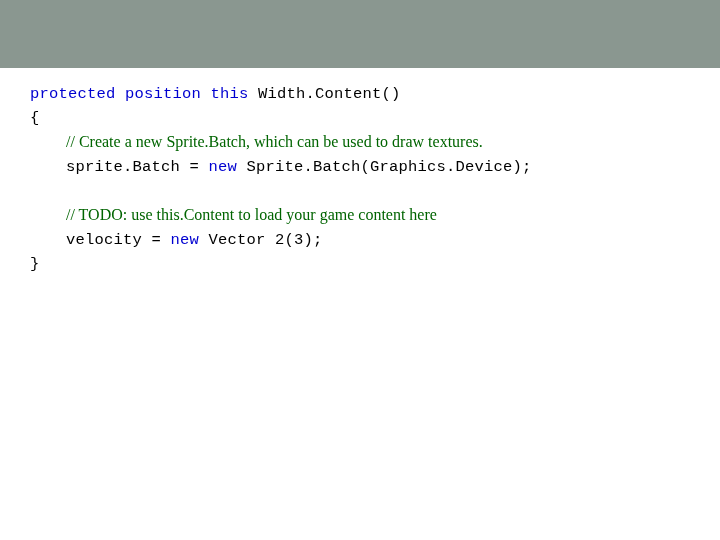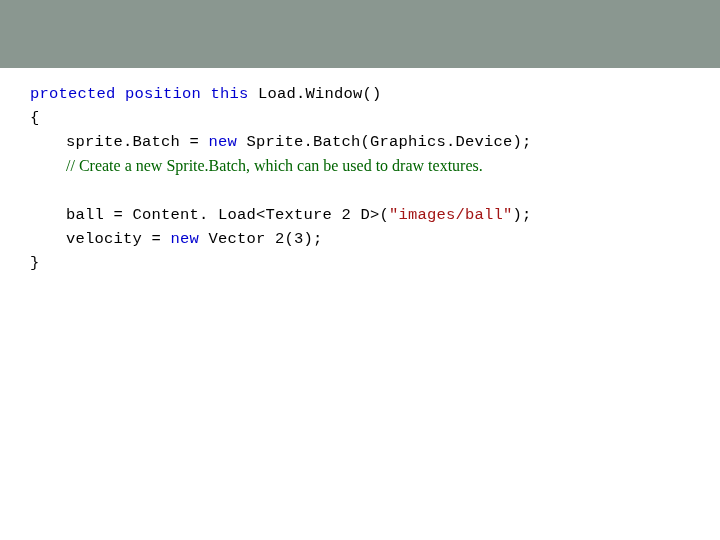--- a/index.html
+++ b/index.html
@@ -38,21 +38,21 @@
   .str { color: #a31515; }
   .indent1 { padding-left: 36px; }
   .line { white-space: pre; }
 </style>
 </head>
 <body>
 
 <div class="header-bar"></div>
 
 <div class="code-block">
-  <div class="line mono"><span class="kw">protected</span><span> </span><span class="kw">position</span><span> </span><span class="kw">this</span><span> Load.Window()</span></div>
+  <div class="line mono"><span class="kw">protected</span><span> </span><span class="kw">position</span><span> </span><span class="kw">this</span><span> Width.Content()</span></div>
   <div class="line mono">{</div>
+  <div class="line indent1 cmt">// Create a new Sprite.Batch, which can be used to draw textures.</div>
   <div class="line mono indent1"><span>sprite.Batch = </span><span class="kw">new</span><span> Sprite.Batch(Graphics.Device);</span></div>
-  <div class="line indent1 cmt">// Create a new Sprite.Batch, which can be used to draw textures.</div>
   <div class="line mono"> </div>
-  <div class="line mono indent1"><span>ball = Content. Load&lt;Texture 2 D&gt;(</span><span class="str">"images/ball"</span><span>);</span></div>
+  <div class="line indent1 cmt">// TODO: use this.Content to load your game content here</div>
   <div class="line mono indent1"><span>velocity = </span><span class="kw">new</span><span> Vector 2(3);</span></div>
   <div class="line mono">}</div>
 </div>
 
 </body></html>

